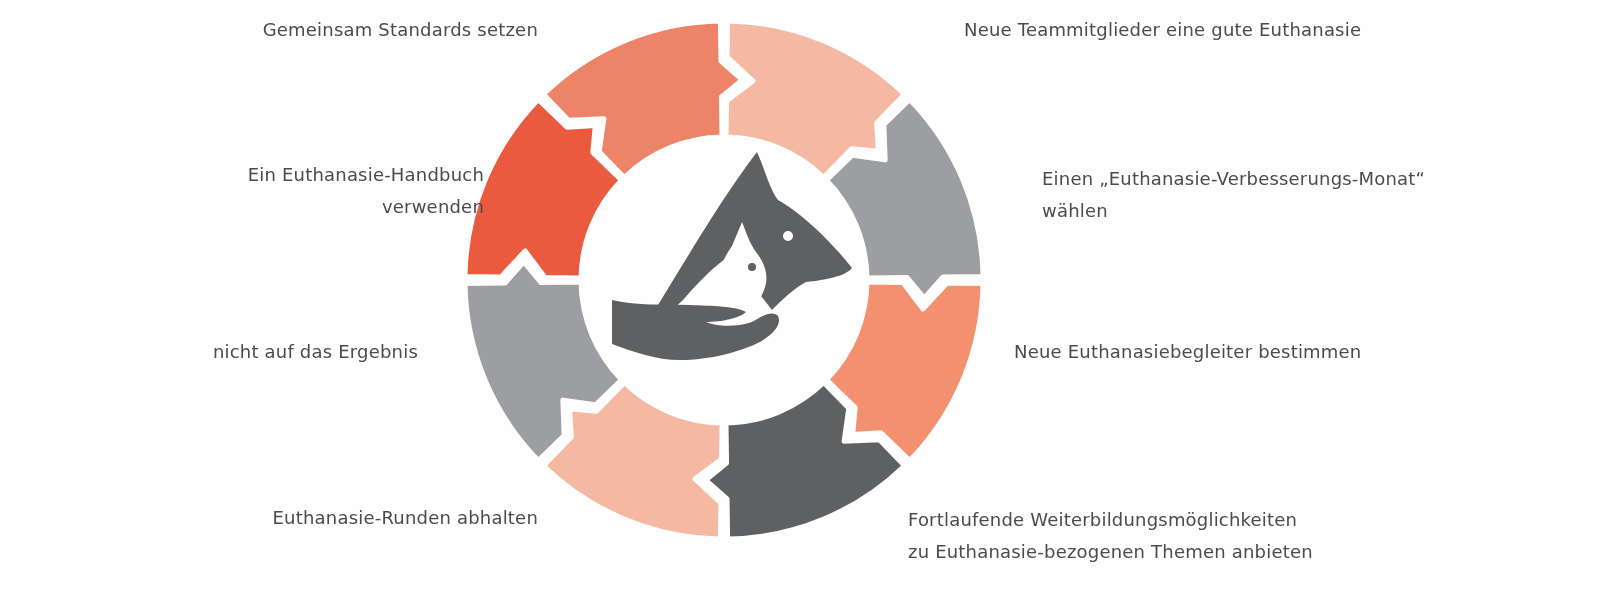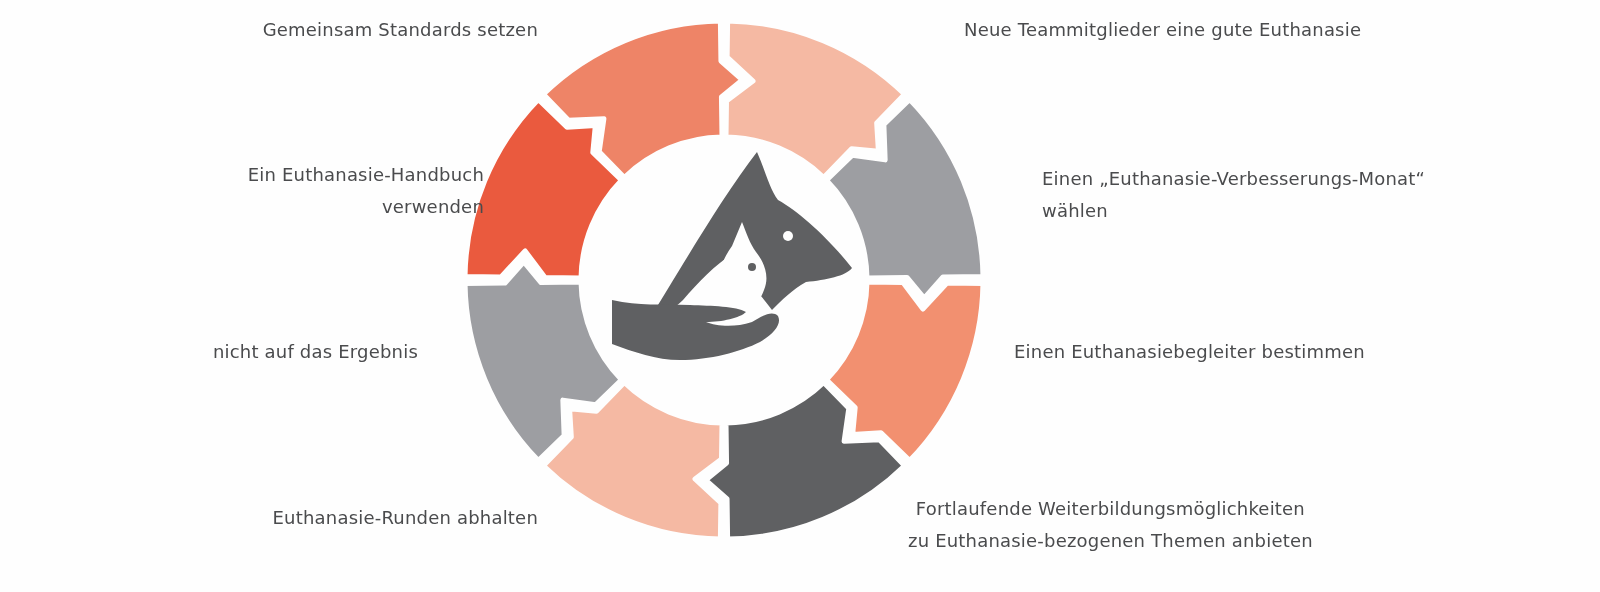--- a/index.html
+++ b/index.html
@@ -65,19 +65,19 @@
 <div class="label left-align" style="left:964px; top:14px;">
   <span class="line">Neue Teammitglieder eine gute Euthanasie</span>
 </div>
 
 <div class="label left-align" style="left:1014px; top:163px;margin-left:28px;">
   <span class="line">Einen „Euthanasie-Verbesserungs-Monat“</span>
   <span class="line">wählen</span>
 </div>
 
 <div class="label left-align" style="left:1014px; top:336px;">
-  <span class="line">Einen Euthanasiebegleiter bestimmen</span>
+  <span class="line">Neue Euthanasiebegleiter bestimmen</span>
 </div>
 
-<div class="label left-align" style="left:908px; top:493px;text-align:center;">
+<div class="label left-align" style="left:908px; top:504px;">
   <span class="line">Fortlaufende Weiterbildungsmöglichkeiten</span>
   <span class="line">zu Euthanasie-bezogenen Themen anbieten</span>
 </div>
 
 </body></html>

